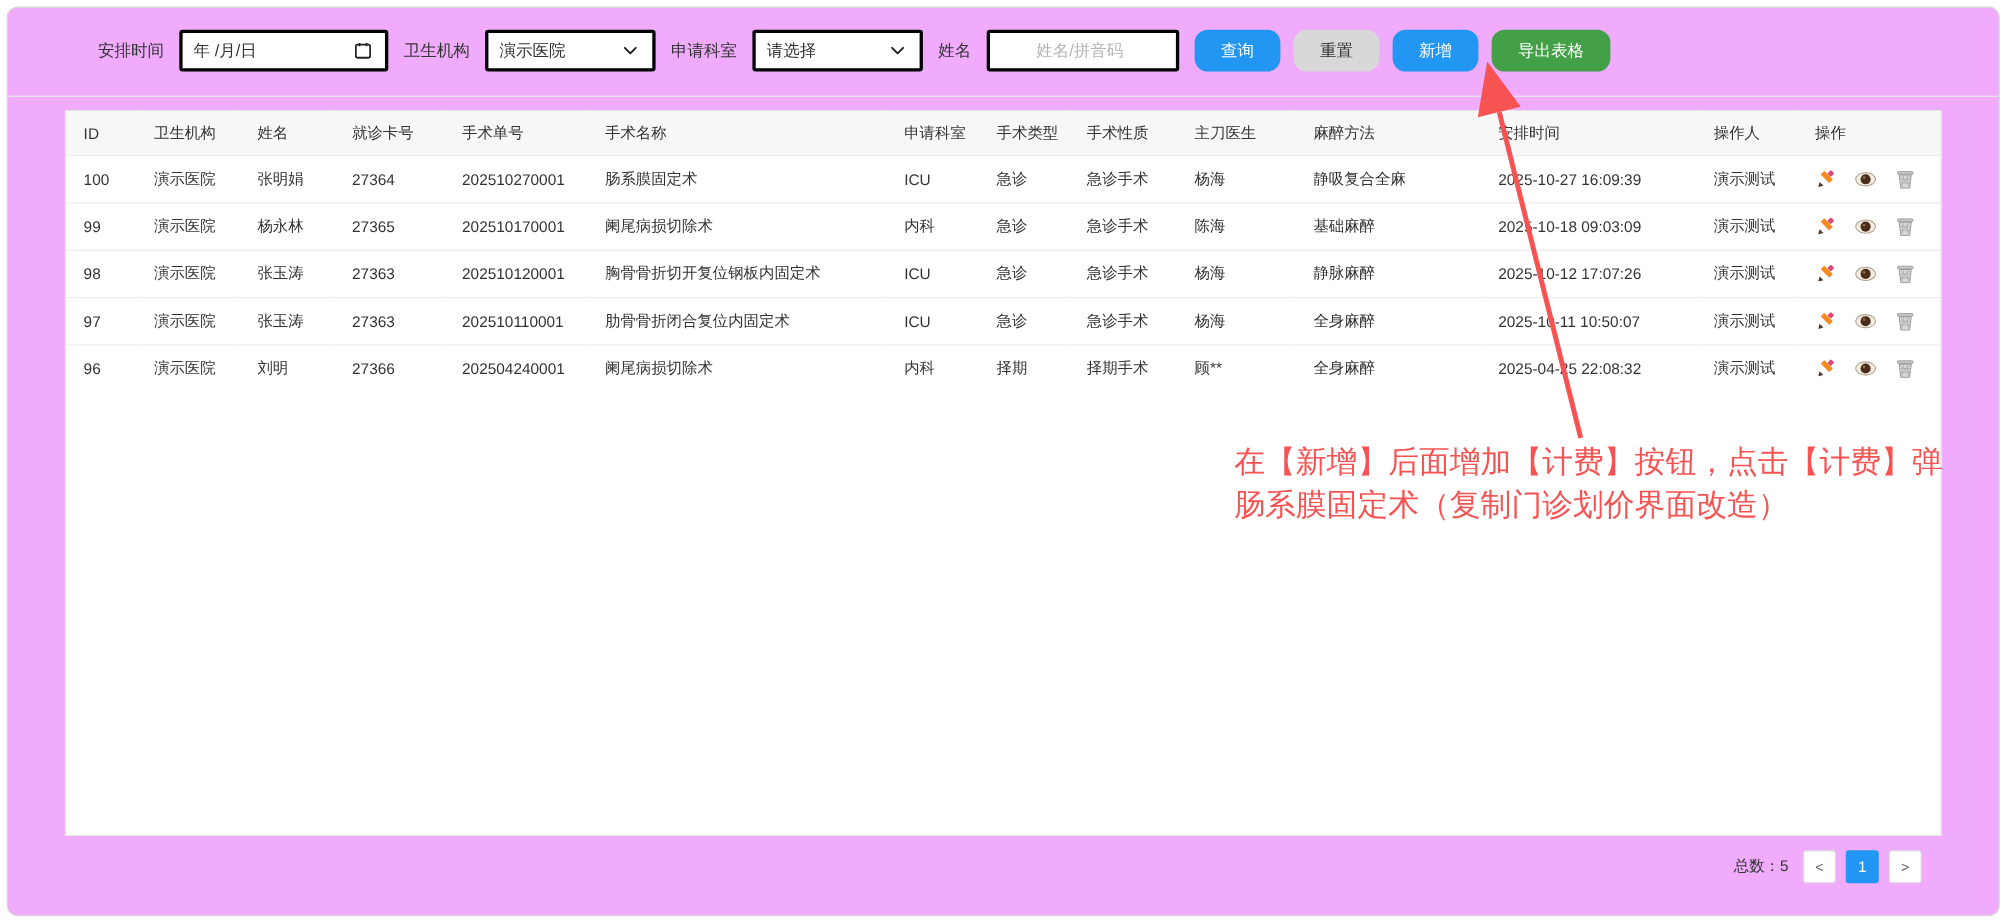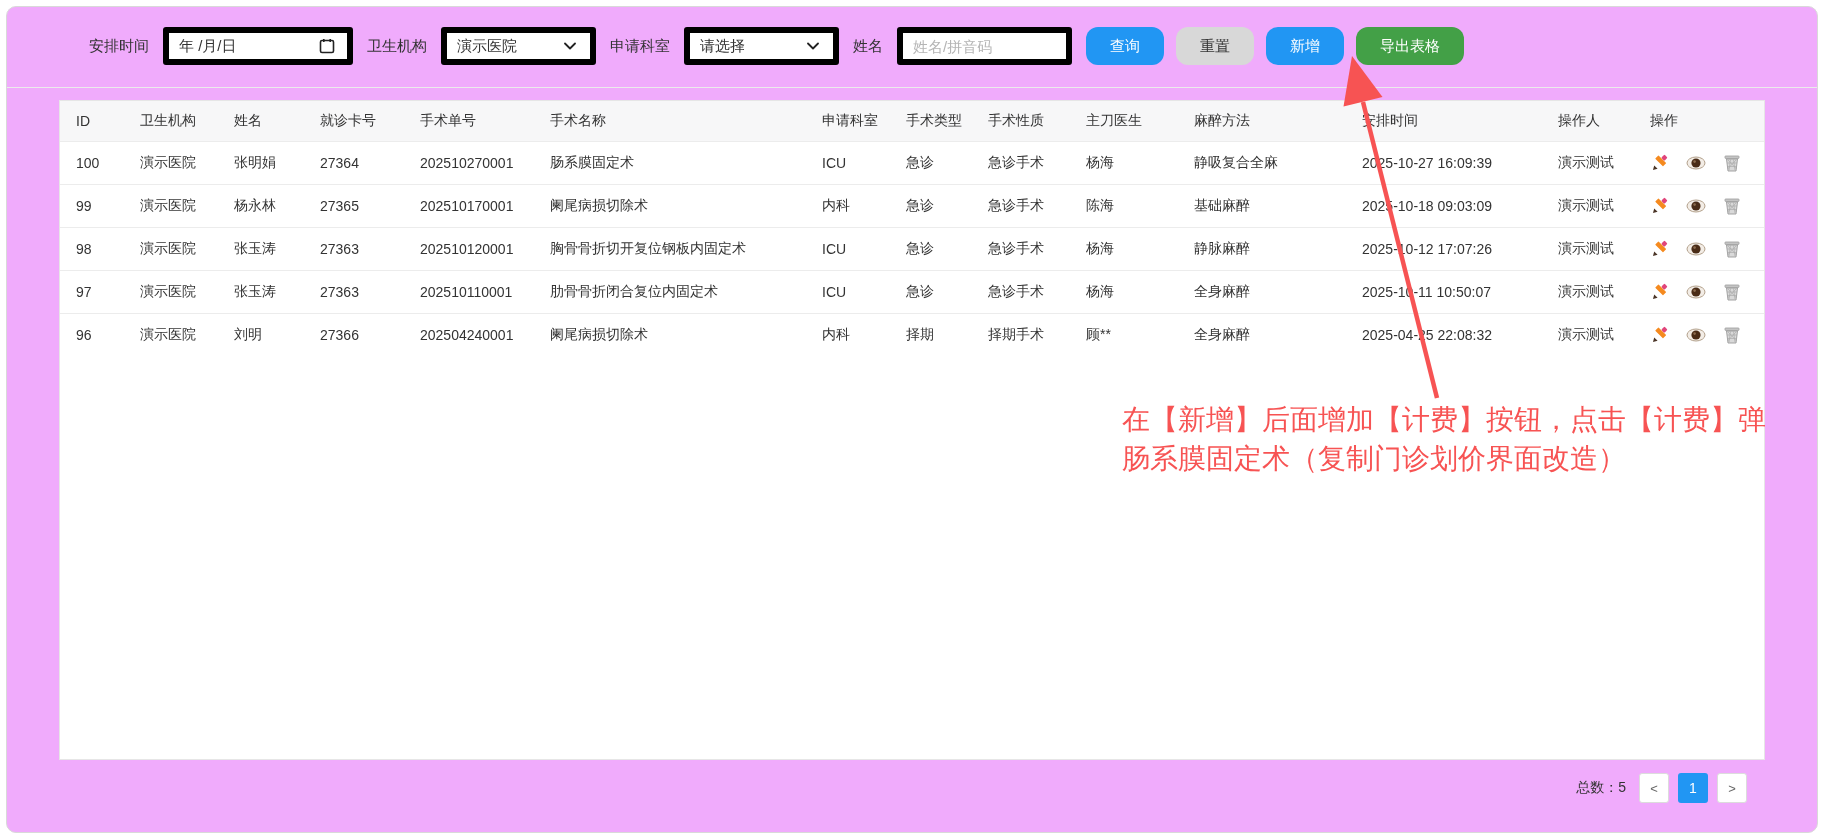--- a/index.html
+++ b/index.html
@@ -2,25 +2,25 @@
 <html><head>
 <meta charset="utf-8">
 <style>
   * { margin:0; padding:0; box-sizing:border-box; }
   html,body { width:1824px; height:839px; background:#fff; font-family:"Liberation Sans","DejaVu Sans",sans-serif; color:#333; overflow:hidden; }
   .frame { position:absolute; inset:6px; border:1px solid #d9d9d9; border-radius:10px; background:#f0abfc; }
 
   
   .filter-bar { display:flex; align-items:center; padding:20px 0 22px 82px; border-bottom:1px solid #ebebeb; }
   .filter-bar .lbl { font-size:15px; color:#333; white-space:nowrap; margin-right:14px; }
-  .ctrl { height:38px; border:6px solid #000000; border-radius:3px; background:#fff; display:flex; align-items:center; font-size:15px; color:#333; }
+  .ctrl { height:38px; border:3px solid #000000; border-radius:3px; background:#fff; display:flex; align-items:center; font-size:15px; color:#333; }
   .date-box { width:190px; padding:0 10px; justify-content:space-between; margin-right:14px; }
   .select-box { width:155px; padding:0 10px; justify-content:space-between; margin-right:14px; cursor:pointer; }
   .text-input { width:175px; padding:0 10px; margin-right:14px; }
-  .text-input input { border:none; outline:none; width:100%; font-size:15px; font-family:inherit; color:#333; }
+  .text-input input { border:none; outline:none; width:100%; font-size:15px; font-family:inherit; color:#333;margin-left:32px; }
   .text-input input::placeholder { color:#b5b5b5; }
   .btn { height:38px; border:none; border-radius:12px; font-size:15px; font-family:inherit; cursor:pointer; padding:0 24px; margin-right:12px; white-space:nowrap; }
   .btn-blue { background:#2196f3; color:#fff; }
   .btn-gray { background:#d8d8d8; color:#333; }
   .btn-green { background:#43a047; color:#fff; }
 
   
   .table-card { position:relative; margin:12px 52px 0 52px; height:660px; border:1px solid #e6e6e6; background:#fff; overflow:hidden; }
   table { width:100%; border-collapse:collapse; table-layout:fixed; font-size:14px; }
   thead th { background:#f7f7f8; height:40px; text-align:left; font-weight:normal; color:#333; padding-left:16px; overflow:hidden; white-space:nowrap; }

